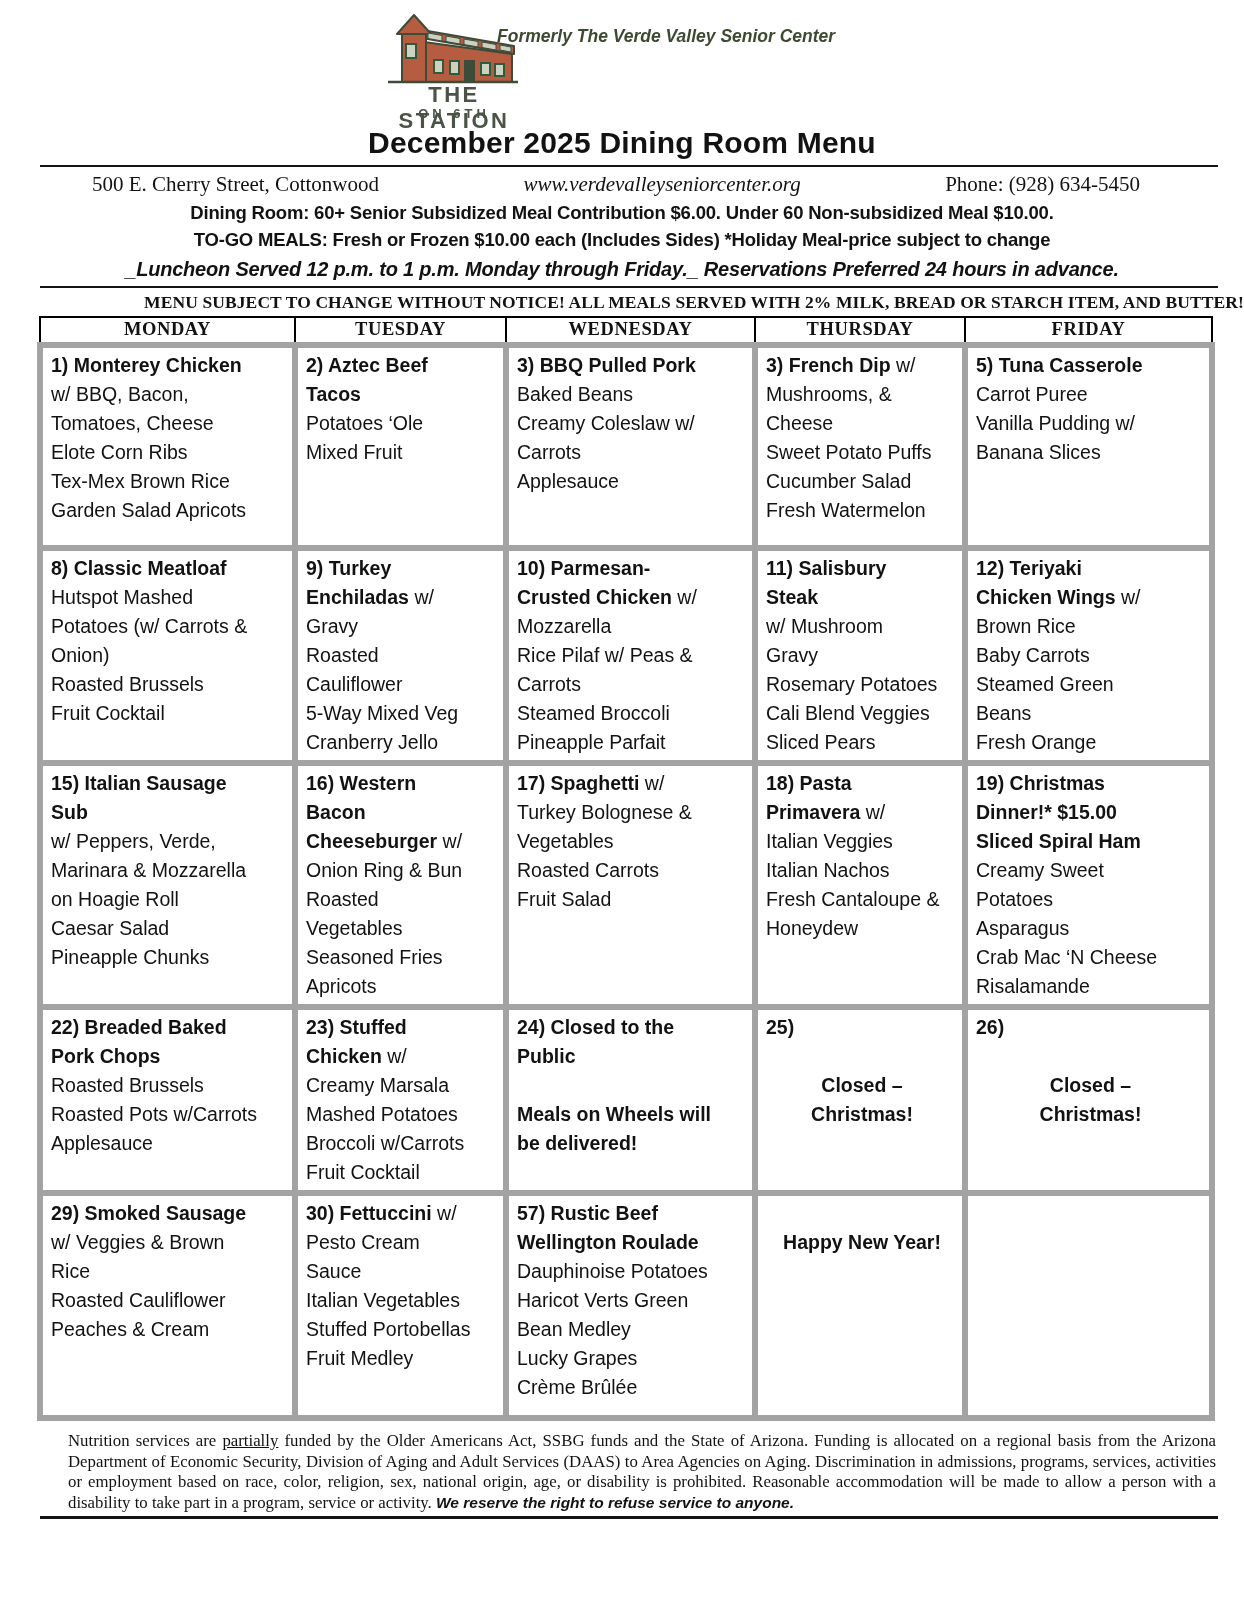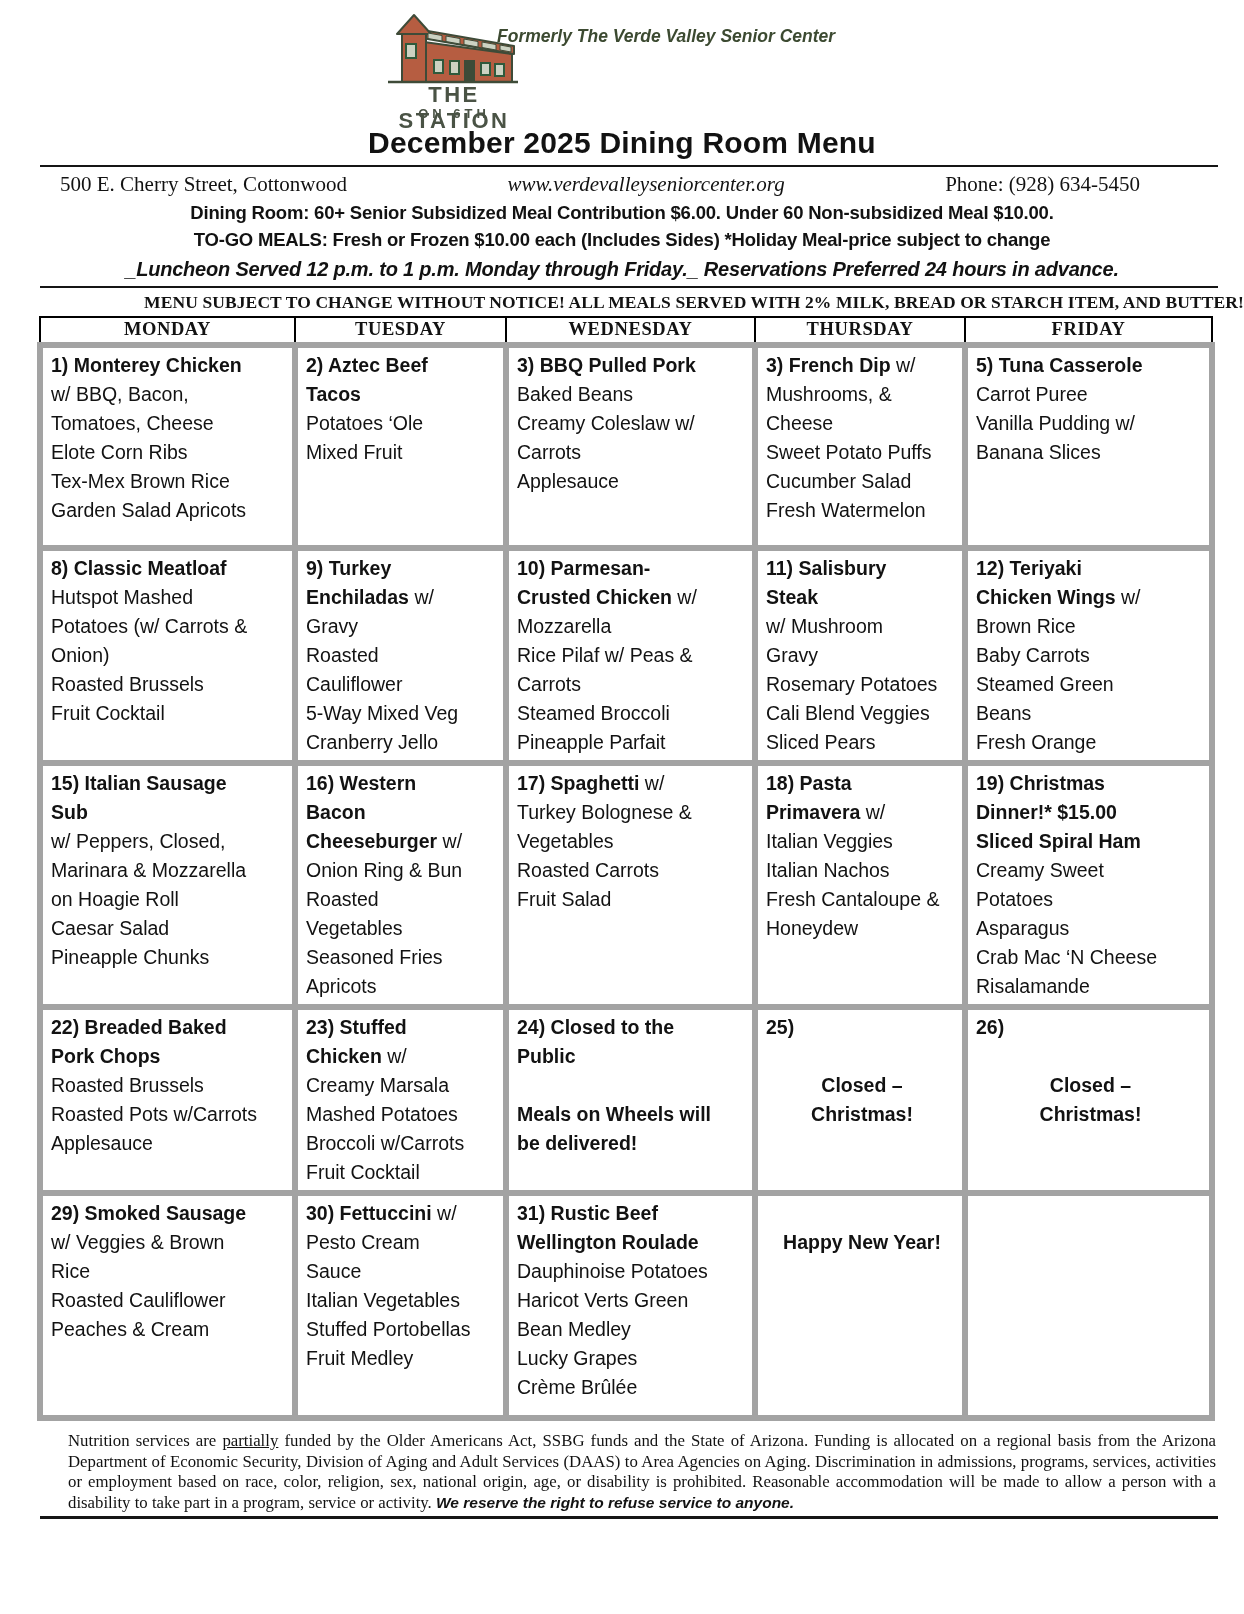--- a/index.html
+++ b/index.html
@@ -30,21 +30,21 @@
     color: #3c4a31;
   }
   
   .page-title {
     text-align: center; font-size: 30px; font-weight: bold;
     margin: 0; letter-spacing: 0.2px;
   }
   .rule { border-top: 2.5px solid #151515; margin: 5px 26px 0 40px; }
   .addr-row {
     display: flex; justify-content: space-between;
-    margin: 5px 104px 0 60px;
+    margin: 5px 104px 0 92px;
     font-family: "Liberation Serif", serif; font-size: 21px;
   }
   .addr-row .website { font-style: italic; }
   .info-line {
     text-align: center; font-weight: bold; font-size: 18.5px;
     margin-top: 5px; letter-spacing: -0.2px;
   }
   .info-line.luncheon { font-style: italic; font-size: 20px; margin-top: 7px; }
   .notice {
     text-align: right; font-family: "Liberation Serif", serif;
@@ -229,21 +229,21 @@
           <div class="cell-line"><span>Baby Carrots</span></div>
           <div class="cell-line"><span>Steamed Green</span></div>
           <div class="cell-line"><span>Beans</span></div>
           <div class="cell-line"><span>Fresh Orange</span></div>
         </td>
       </tr>
       <tr style="height: 231px; padding-left: 12px;">
         <td>
           <div class="cell-line"><span class="bold">15) Italian Sausage</span></div>
           <div class="cell-line"><span class="bold">Sub</span></div>
-          <div class="cell-line"><span>w/ Peppers, Closed,</span></div>
+          <div class="cell-line"><span>w/ Peppers, Verde,</span></div>
           <div class="cell-line"><span>Marinara &amp; Mozzarella</span></div>
           <div class="cell-line"><span>on Hoagie Roll</span></div>
           <div class="cell-line"><span>Caesar Salad</span></div>
           <div class="cell-line"><span>Pineapple Chunks</span></div>
         </td>
         <td>
           <div class="cell-line"><span class="bold">16) Western</span></div>
           <div class="cell-line"><span class="bold">Bacon</span></div>
           <div class="cell-line"><span class="bold">Cheeseburger</span><span> w/</span></div>
           <div class="cell-line"><span>Onion Ring &amp; Bun</span></div>
@@ -324,21 +324,21 @@
         </td>
         <td>
           <div class="cell-line"><span class="bold">30) Fettuccini</span><span> w/</span></div>
           <div class="cell-line"><span>Pesto Cream</span></div>
           <div class="cell-line"><span>Sauce</span></div>
           <div class="cell-line"><span>Italian Vegetables</span></div>
           <div class="cell-line"><span>Stuffed Portobellas</span></div>
           <div class="cell-line"><span>Fruit Medley</span></div>
         </td>
         <td>
-          <div class="cell-line"><span class="bold">31) Rustic Beef</span></div>
+          <div class="cell-line"><span class="bold">57) Rustic Beef</span></div>
           <div class="cell-line"><span class="bold">Wellington Roulade</span></div>
           <div class="cell-line"><span>Dauphinoise Potatoes</span></div>
           <div class="cell-line"><span>Haricot Verts Green</span></div>
           <div class="cell-line"><span>Bean Medley</span></div>
           <div class="cell-line"><span>Lucky Grapes</span></div>
           <div class="cell-line"><span>Crème Brûlée</span></div>
         </td>
         <td>
           <div class="cell-line">&nbsp;</div>
           <div class="cell-line center"><span class="bold">Happy New Year!</span></div>

